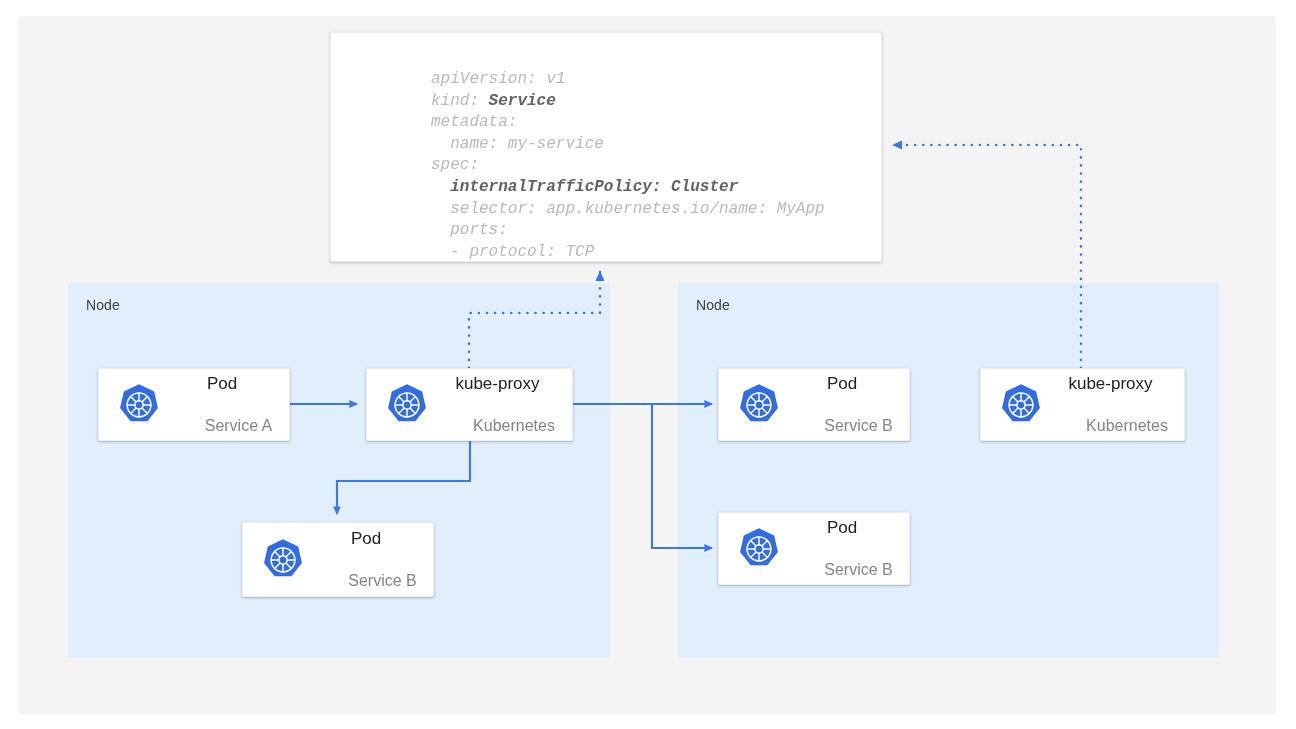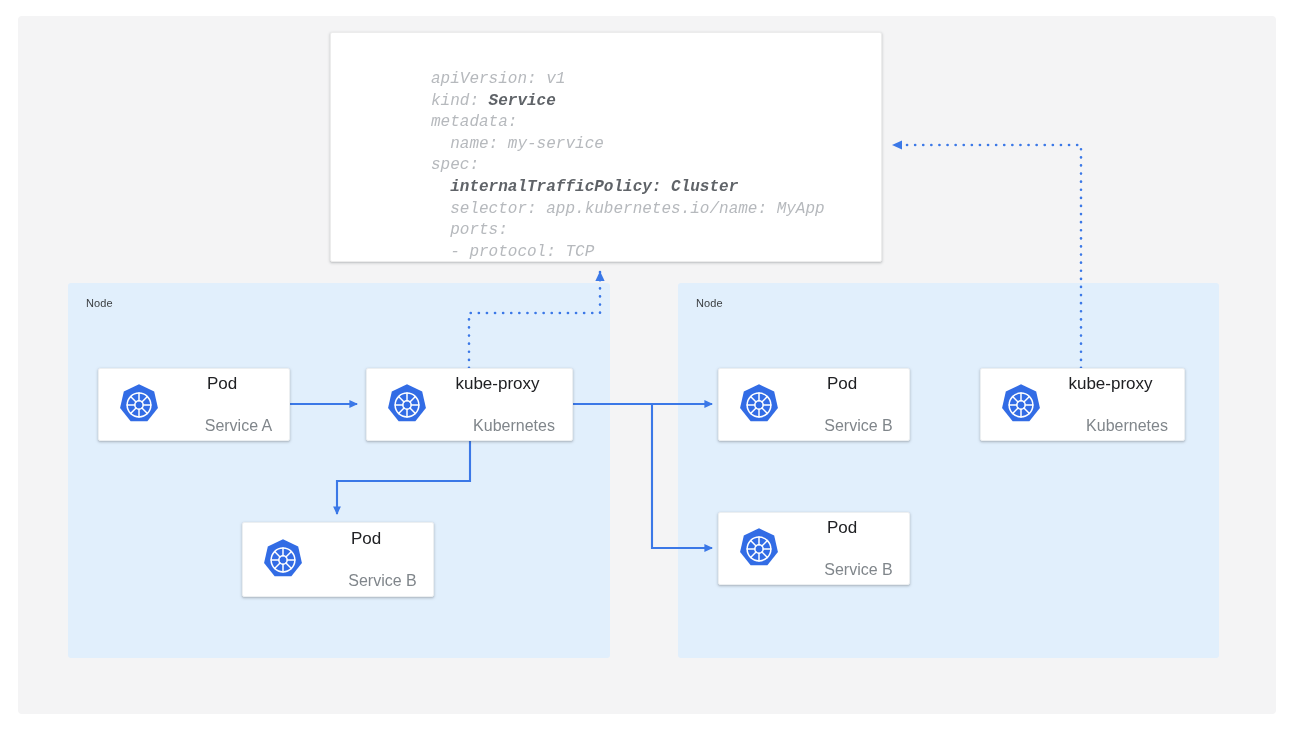--- a/index.html
+++ b/index.html
@@ -32,21 +32,21 @@
   }
 
   
   .node-box {
     position: absolute;
     background: #e1effc;
     border-radius: 3px;
   }
   .node-label {
     position: absolute;
-    font-size: 11px;
+    font-size: 14px;
     color: #3c4043;
     letter-spacing: .1px;
     white-space: nowrap;
   }
 
   
   .card {
     position: absolute;
     background: #ffffff;
     border: 1px solid #eceff1;

